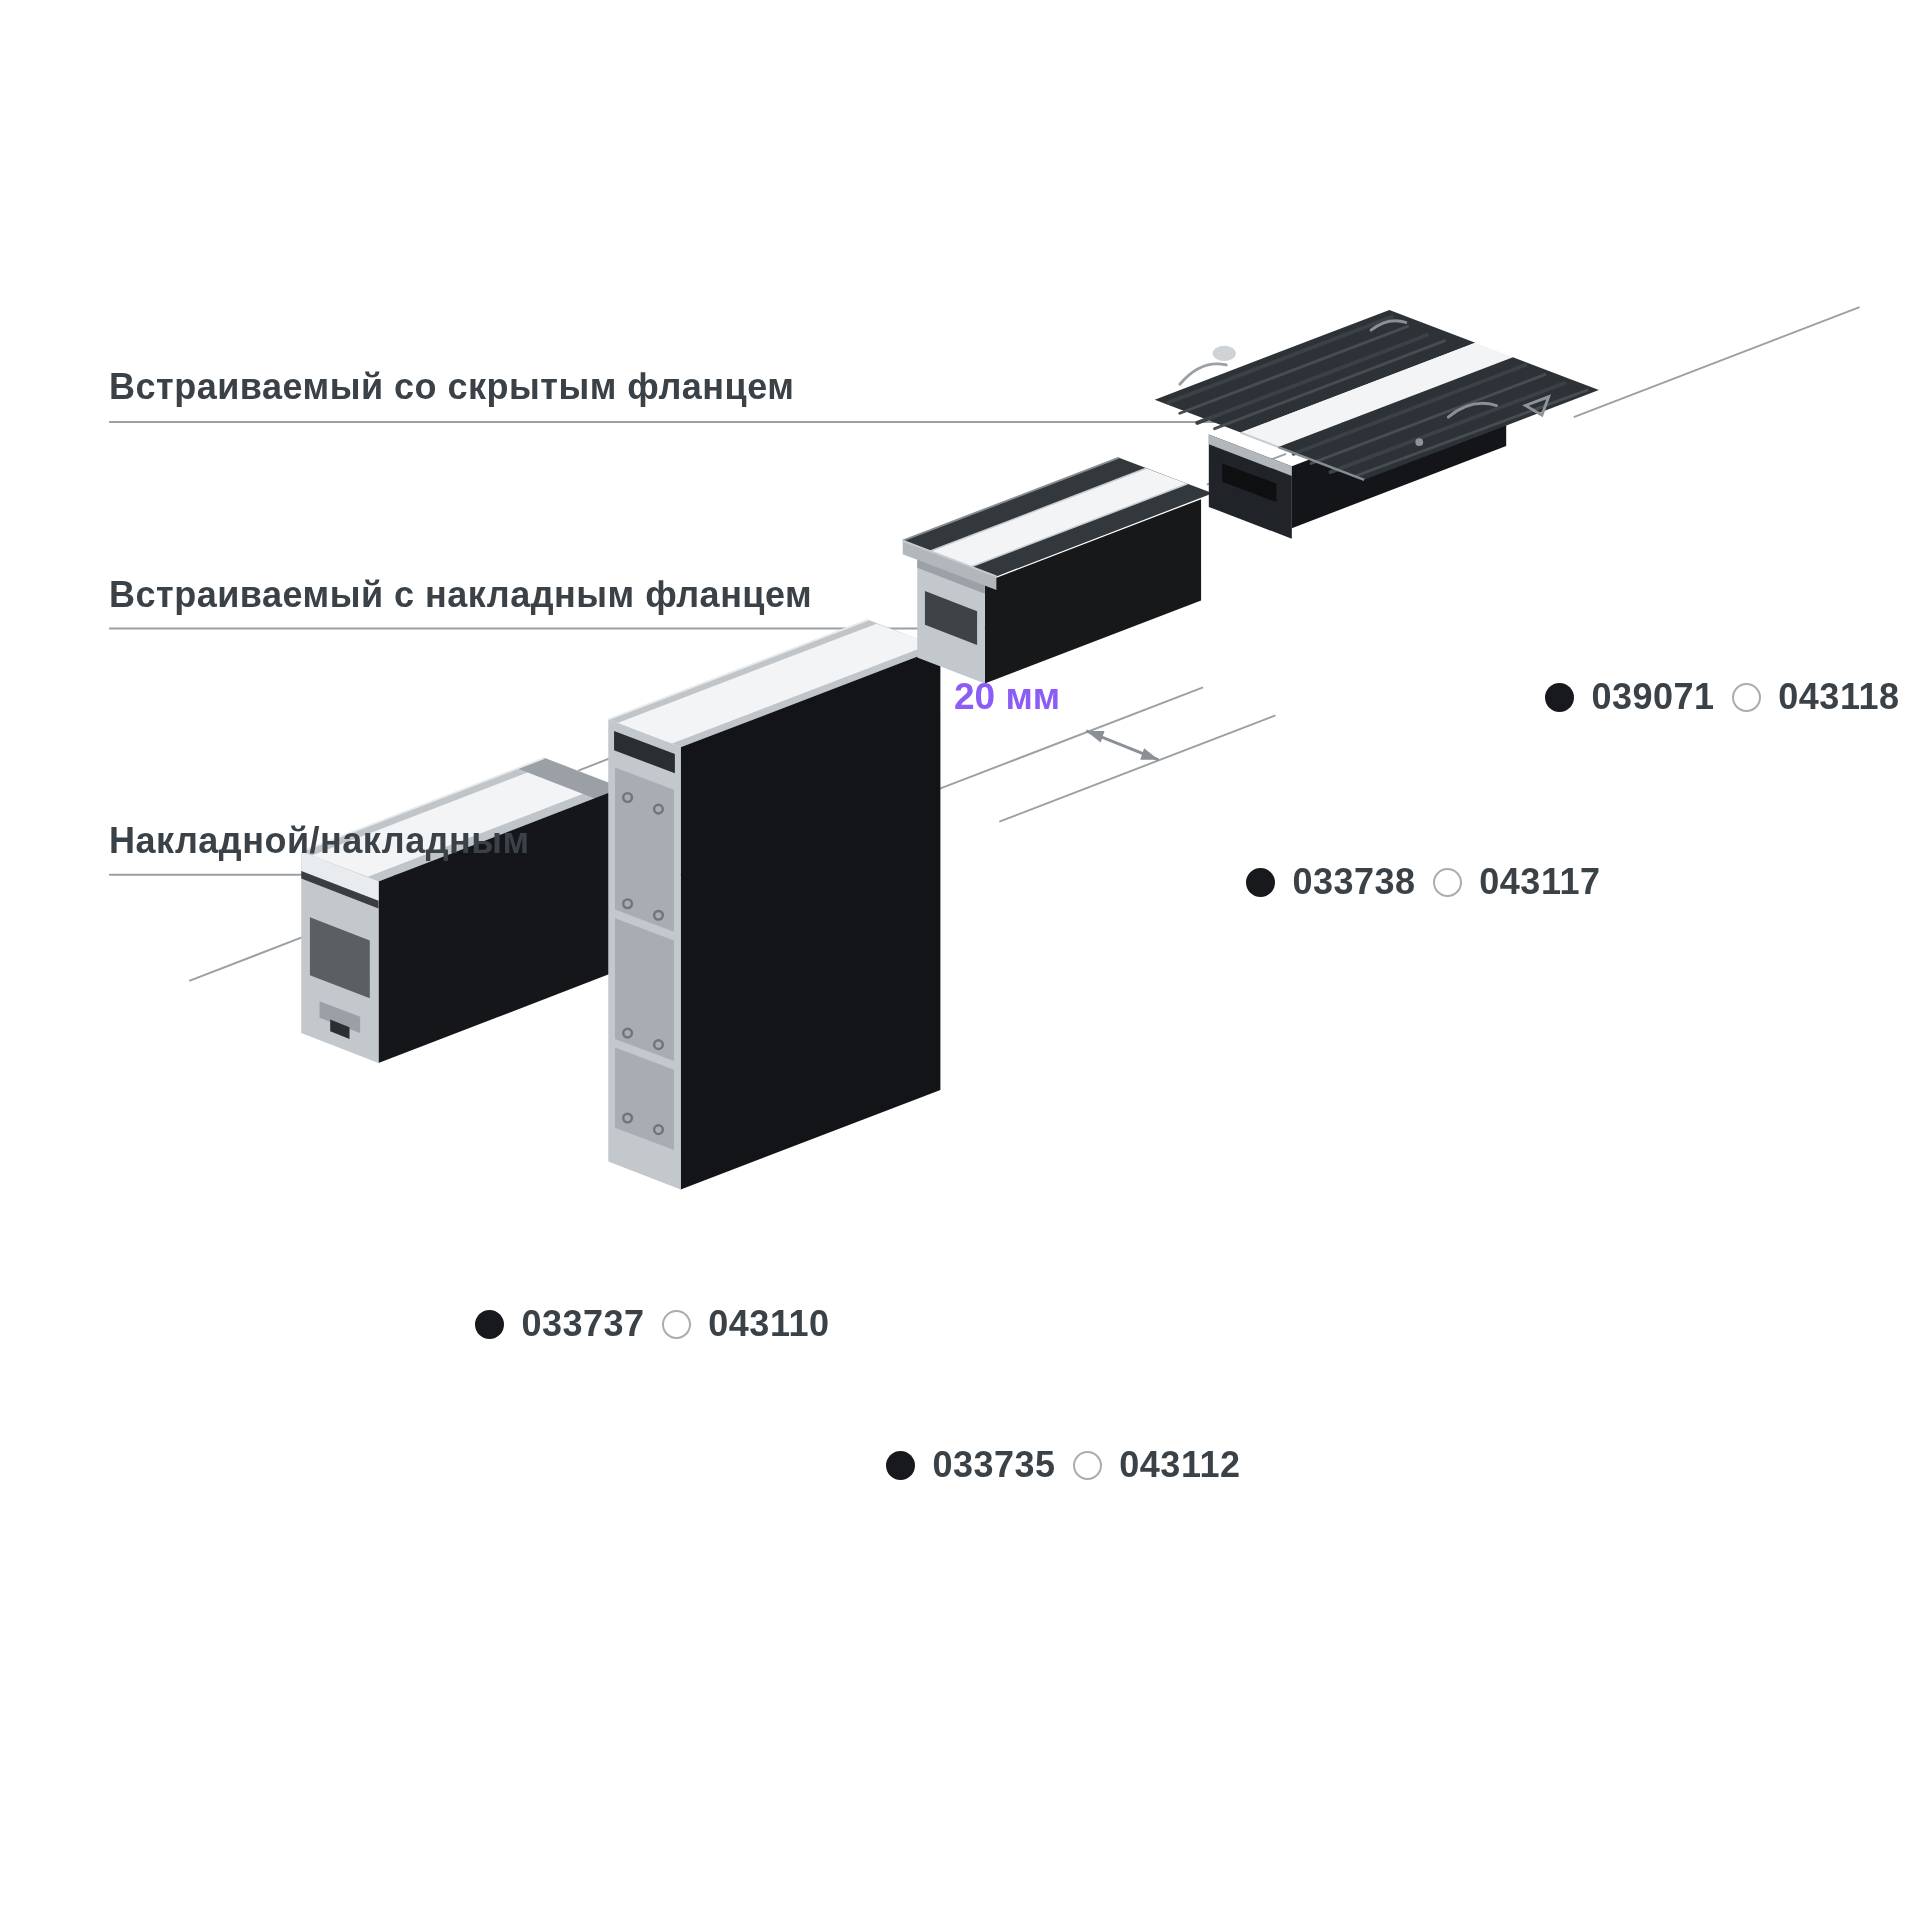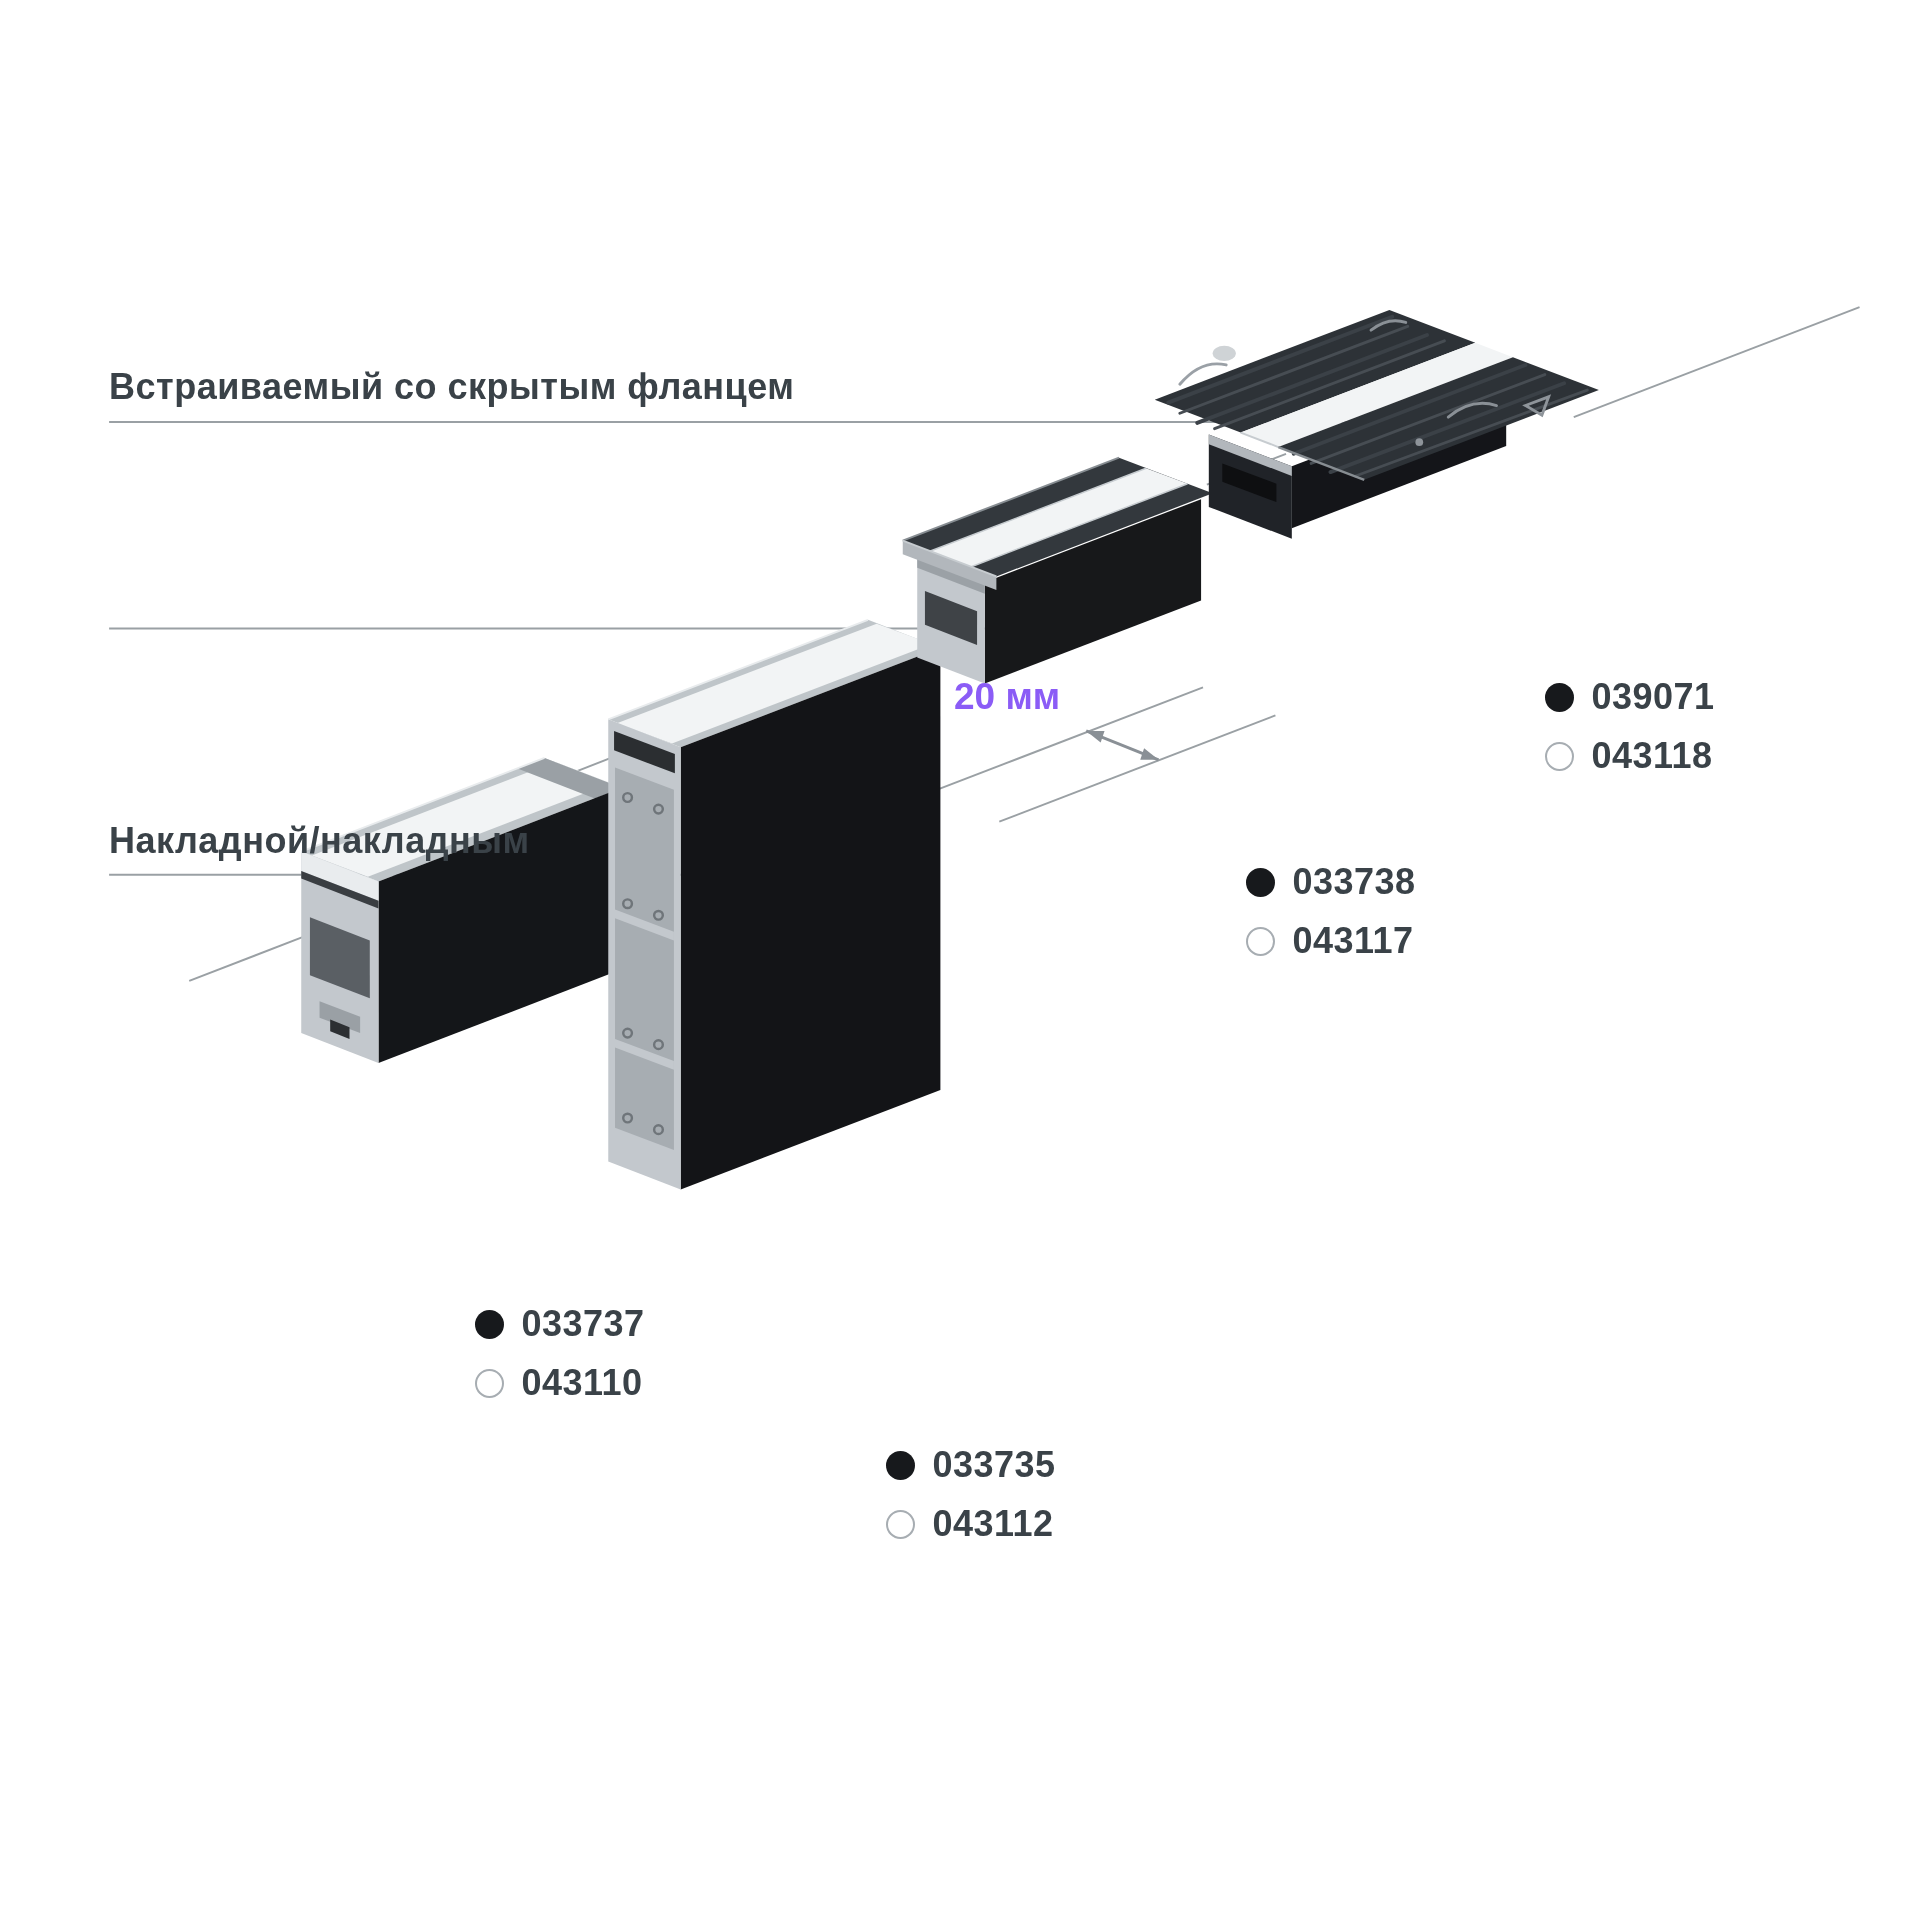--- a/index.html
+++ b/index.html
@@ -2,21 +2,21 @@
 <html><head>
 <meta charset="utf-8">
 <style>
   html,body{margin:0;padding:0;background:#ffffff;}
   #canvas{position:relative;width:1931px;height:1595px;background:#ffffff;
           font-family:"Liberation Sans","DejaVu Sans",sans-serif;overflow:hidden;}
   #scene{position:absolute;left:0;top:0;}
   .cat-label{position:absolute;font-size:36px;font-weight:700;color:#3a4248;
              letter-spacing:0.5px;white-space:nowrap;}
   .dim-label{position:absolute;font-size:37px;font-weight:700;color:#8b5cf6;white-space:nowrap;}
-  .articles{position:absolute;display:flex;flex-direction:column;gap:17.4px;}
+  .articles{position:absolute;display:flex;gap:17.4px;}
   .article-row{display:flex;align-items:center;gap:17.4px;}
   .dot{width:29px;height:29px;border-radius:50%;flex:0 0 auto;box-sizing:border-box;}
   .dot-black{background:#17191c;}
   .dot-white{background:#ffffff;border:2.9px solid #a7adb2;}
   .code{font-size:36px;font-weight:700;color:#3a4248;letter-spacing:0.5px;}
 </style>
 </head>
 <body>
 
 <div id="canvas">
@@ -119,20 +119,21 @@
         <line x1="1404" y1="493" x2="1644" y2="404" stroke="#474d53" stroke-width="3"></line>
         <path d="M1500,432 q 24,-20 50,-12" stroke="#8a9096" stroke-width="3"></path>
         <path d="M1580,420 l 24,-9 l -7,19 z" stroke="#8e949a" stroke-width="3"></path>
       </g>
       <circle cx="1470" cy="458" r="4" fill="#8e949a"></circle>
       <line x1="1324" y1="463" x2="1413" y2="497" stroke="#878d92" stroke-width="2.5"></line>
     </g>
   </svg>
 
   <div class="cat-label" style="left:109px;top:366px">Встраиваемый со скрытым фланцем</div>
+  <div class="cat-label" style="left:109px;top:574px">Встраиваемый с накладным фланцем</div>
   <div class="cat-label" style="left:109px;top:820px">Накладной/накладным</div>
 
   <div class="dim-label" style="left:954px;top:676px">20 мм</div>
 
   <div class="articles" style="left:475px;top:1303px">
     <div class="article-row">
       <span class="dot dot-black"></span>
       <span class="code">033737</span>
     </div>
     <div class="article-row">

